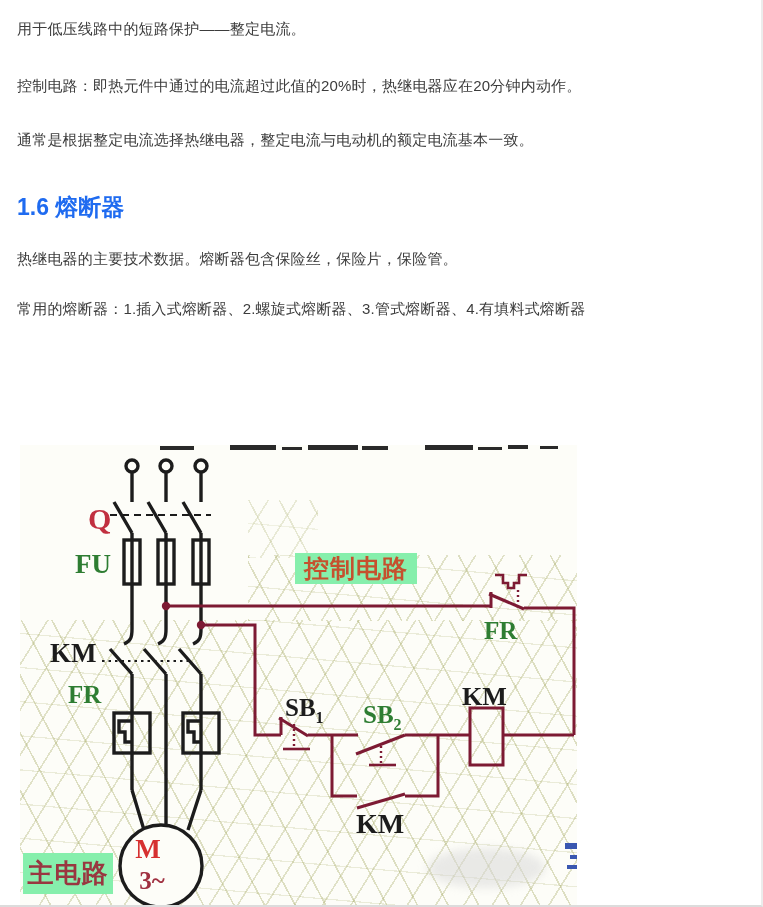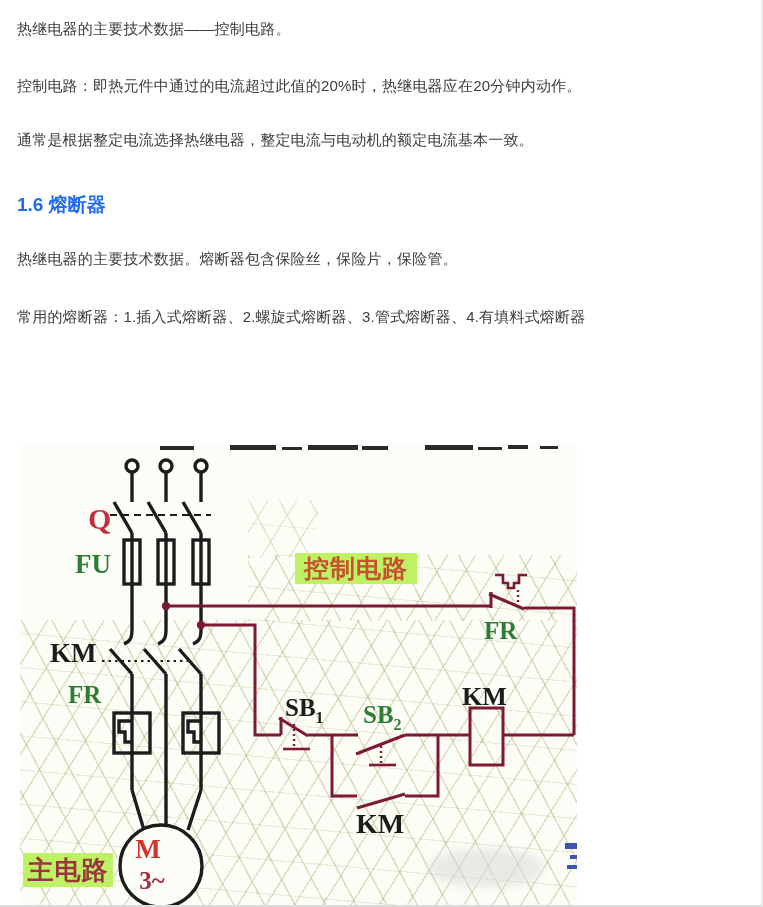--- a/index.html
+++ b/index.html
@@ -16,21 +16,21 @@
     position:absolute;
     left:17px;
     font-size:15px;
     color:#3c3c3c;
     letter-spacing:0.2px;
     white-space:nowrap;
   }
   .heading {
     position:absolute;
     left:17px;
-    font-size:19px;
+    font-size:23px;
     font-weight:bold;
     color:#1f6bf0;
     white-space:nowrap;
   }
   
   .panel {
     position:absolute;
     left:20px; top:445px;
     width:557px; height:462px;
     background:#fdfdf8;
@@ -64,45 +64,45 @@
     right:0; top:398px;
     width:12px; height:42px;
   }
   .bluemark span {
     position:absolute; right:0;
     background:#3a57b0; display:block;
   }
   svg.circuit { position:absolute; left:0; top:0; }
   .region-box {
     position:absolute;
-    background:#bef264;
+    background:#86efac;
     display:flex; align-items:center; justify-content:center;
     font-weight:bold;
     font-family:"Liberation Serif","DejaVu Serif",serif;
     white-space:nowrap;
   }
   .control-box {
     left:275px; top:108px; width:122px; height:31px;
     font-size:25px; color:#c5512e; letter-spacing:1px;
   }
   .main-box {
-    left:3px; top:408px; width:90px; height:34px;
+    left:3px; top:408px; width:90px; height:41px;
     font-size:26px; color:#993740; letter-spacing:1px;
   }
   .lblserif { font-family:"Liberation Serif","DejaVu Serif",serif; font-weight:bold; }
 </style>
 </head>
 <body>
 
-<p class="para" style="top:20px">热继电器的主要技术数据——控制电路。</p>
+<p class="para" style="top:20px">用于低压线路中的短路保护——整定电流。</p>
 <p class="para" style="top:77px">控制电路：即热元件中通过的电流超过此值的20%时，热继电器应在20分钟内动作。</p>
 <p class="para" style="top:131px">通常是根据整定电流选择热继电器，整定电流与电动机的额定电流基本一致。</p>
 <h3 class="heading" style="top:192px">1.6 熔断器</h3>
 <p class="para" style="top:250px">热继电器的主要技术数据。熔断器包含保险丝，保险片，保险管。</p>
-<p class="para" style="top:308px">常用的熔断器：1.插入式熔断器、2.螺旋式熔断器、3.管式熔断器、4.有填料式熔断器</p>
+<p class="para" style="top:300px">常用的熔断器：1.插入式熔断器、2.螺旋式熔断器、3.管式熔断器、4.有填料式熔断器</p>
 
 <div class="panel">
   <div class="hatch hatchA"></div>
   <div class="hatch hatchB"></div>
   <div class="hatch hatchC"></div>
 
   <div class="dash" style="left:140px;top:1px;width:34px;height:4px"></div>
   <div class="dash" style="left:210px;top:0;width:46px;height:5px"></div>
   <div class="dash" style="left:262px;top:2px;width:20px;height:3px"></div>
   <div class="dash" style="left:288px;top:0;width:50px;height:5px"></div>

